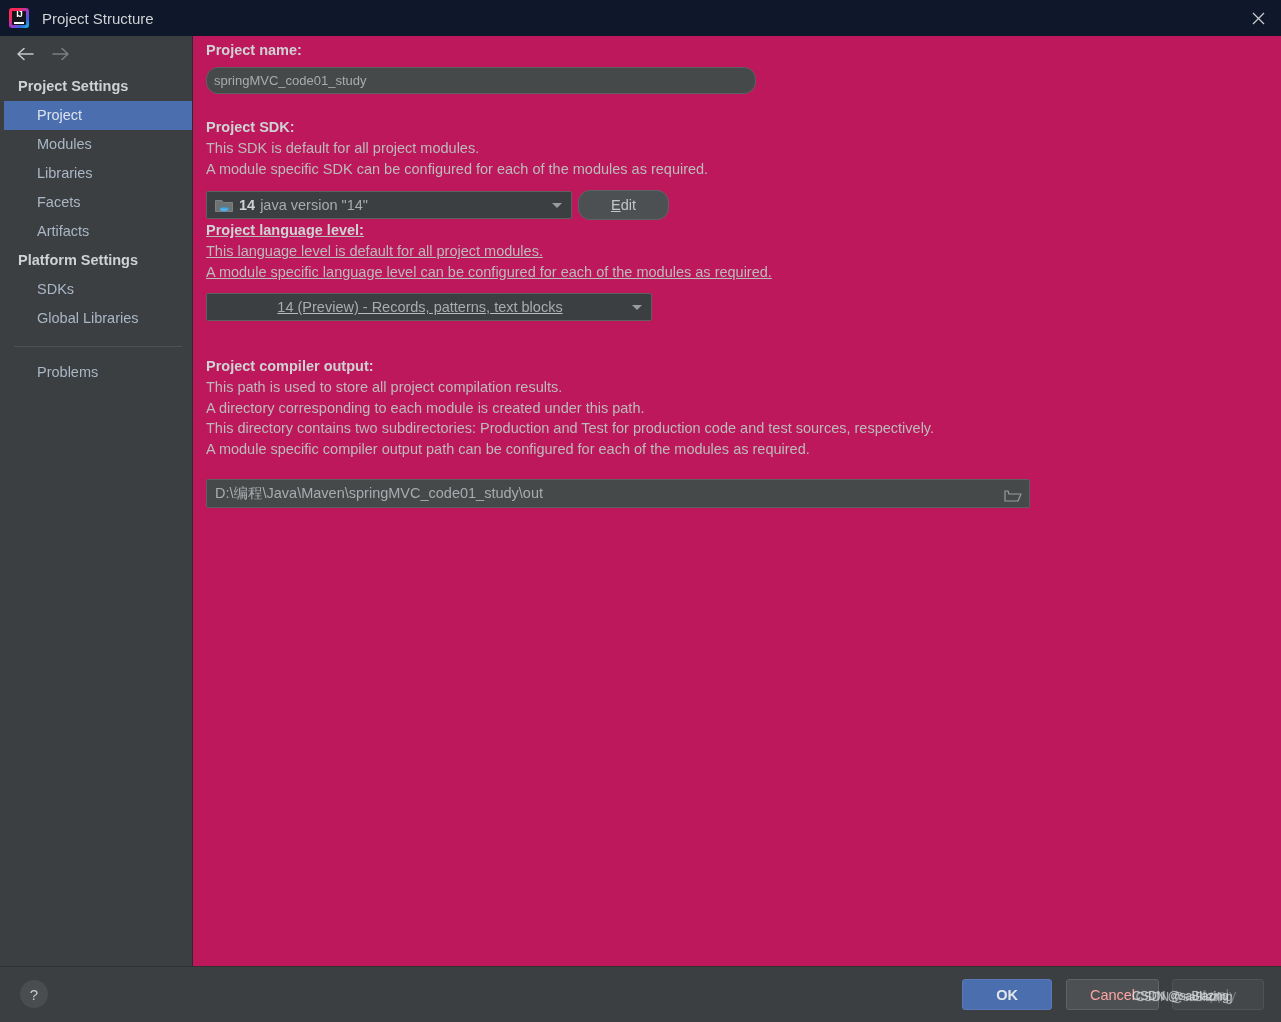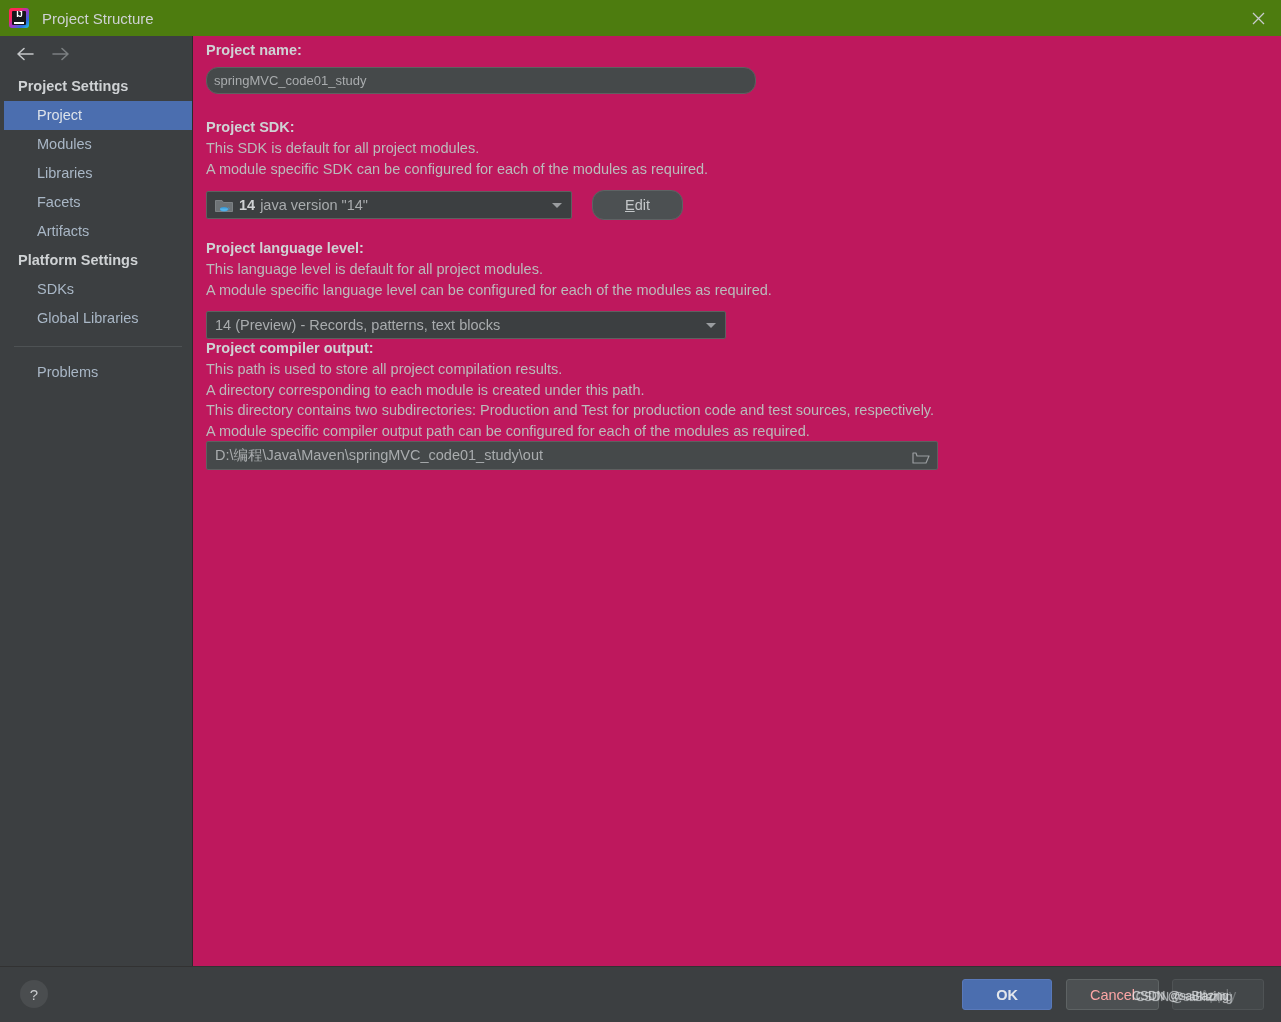--- a/index.html
+++ b/index.html
@@ -16,21 +16,21 @@
     position: relative;
     -webkit-font-smoothing: antialiased;
   }
 
   
   .titlebar {
     position: absolute;
     left: 0; top: 0;
     width: 1281px;
     height: 36px;
-    background: #4d7c0f;
+    background: #0f172a;
     display: flex;
     align-items: center;
   }
   .ij-logo {
     width: 20px; height: 20px;
     margin-left: 9px;
     position: relative;
     border-radius: 3px;
     background: linear-gradient(135deg, #FE2857 0%, #FE2857 28%, #9F37C8 52%, #2B6FE3 78%, #26C6DA 100%);
     flex: none;
@@ -342,56 +342,56 @@
   <div class="section" style="top:6px;">
     <div class="lbl-bold">Project name:</div>
     <div class="textfield" style="width:550px; margin-top:9px;">springMVC_code01_study</div>
   </div>
 
   <div class="section" style="top:83px;">
     <div class="lbl-bold">Project SDK:</div>
     <div class="lbl-desc" style="margin-top:3px;">This SDK is default for all project modules.</div>
     <div class="lbl-desc">A module specific SDK can be configured for each of the modules as required.</div>
 
-    <div style="display:flex; align-items:center; gap:20px; margin-top:11px;">
+    <div style="display:flex; align-items:center; gap:6px; margin-top:11px;">
       <div class="combo" style="width:366px;">
         <svg class="sdk-icon" viewBox="0 0 18 15">
           <path d="M0.5,2.5 L0.5,13.5 L17.5,13.5 L17.5,4.5 L8.5,4.5 L7,2.5 Z" fill="#6E7376" stroke="#878C8F" stroke-width="0.8"></path>
           <ellipse cx="9" cy="11.2" rx="4" ry="2.2" fill="#3A9AD9"></ellipse>
           <path d="M5,10.6 a4,2.4 0 0 0 8,0" fill="#55B3E8"></path>
           <path d="M13.4,9.6 a1.6,1.3 0 0 1 0,2.2" stroke="#3A9AD9" stroke-width="0.9" fill="none"></path>
         </svg>
         <span class="sdk-version">14</span>
         <span>java version "14"</span>
         <span class="arrow"></span>
       </div>
       <div class="btn" style="width:91px; height:30px;border-radius:12px;">
         <span><u>E</u><span>dit</span></span>
       </div>
     </div>
   </div>
 
-  <div class="section" style="top:204px;">
+  <div class="section" style="top:186px;text-decoration:underline;">
     <div class="lbl-bold">Project language level:</div>
     <div class="lbl-desc" style="margin-top:3px;">This language level is default for all project modules.</div>
     <div class="lbl-desc">A module specific language level can be configured for each of the modules as required.</div>
-    <div class="combo" style="width:520px; margin-top:11px;">
+    <div class="combo" style="width:446px; margin-top:11px;justify-content:center;">
       <span>14 (Preview) - Records, patterns, text blocks</span>
       <span class="arrow"></span>
     </div>
   </div>
 
-  <div class="section" style="top:304px;">
+  <div class="section" style="top:322px;">
     <div class="lbl-bold">Project compiler output:</div>
     <div class="lbl-desc" style="margin-top:3px;">This path is used to store all project compilation results.</div>
     <div class="lbl-desc">A directory corresponding to each module is created under this path.</div>
     <div class="lbl-desc">This directory contains two subdirectories: Production and Test for production code and test sources, respectively.</div>
     <div class="lbl-desc">A module specific compiler output path can be configured for each of the modules as required.</div>
 
-    <div class="path-field" style="width:732px; margin-top:0;">
+    <div class="path-field" style="width:824px; margin-top:20px;">
       <span>D:\编程\Java\Maven\springMVC_code01_study\out</span>
       <span class="browse">
         <svg width="18" height="16" viewBox="0 0 18 16">
           <path d="M1,3 L1,13 L14,13 L17,6 L5,6 L4,3 Z" fill="none" stroke="#9A9DA0" stroke-width="1.2" stroke-linejoin="round"></path>
         </svg>
       </span>
     </div>
   </div>
 
 </div>

